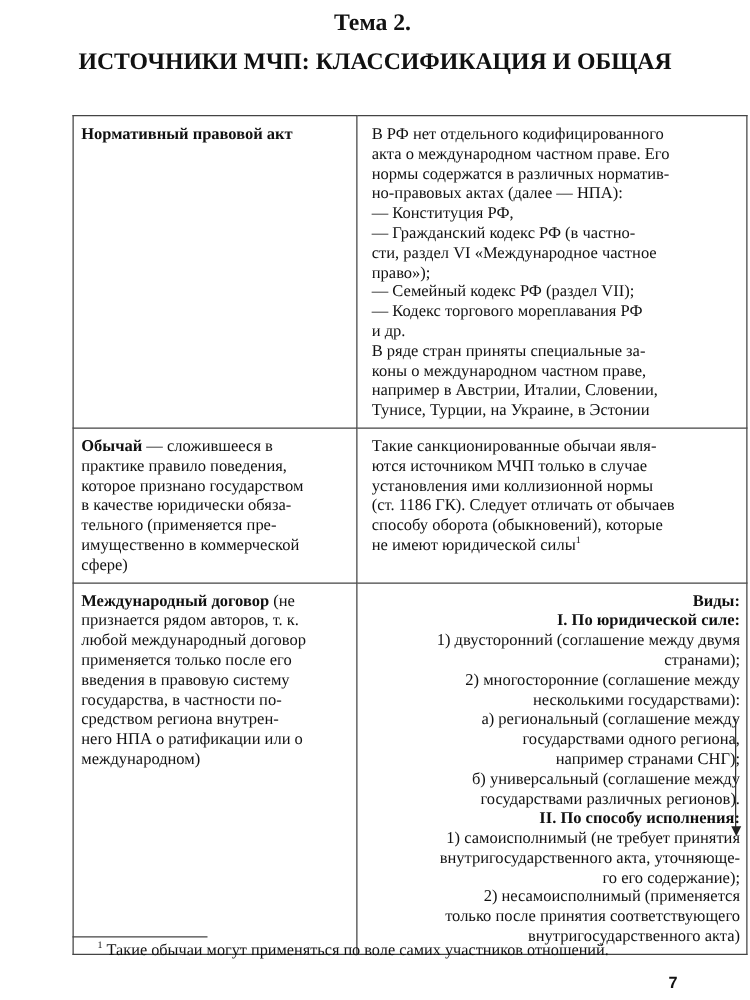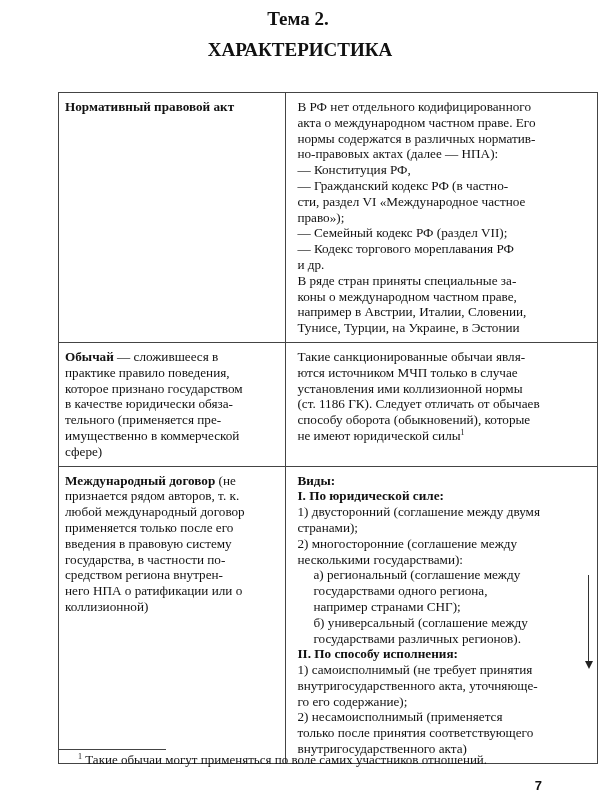--- a/index.html
+++ b/index.html
@@ -11,37 +11,37 @@
            font-weight: bold; font-size: 19px; line-height: 23px; }
   table { position: absolute; top: 92px; left: 58px; width: 540px;
           border-collapse: collapse; font-size: 13.2px; line-height: 15.8px; }
   td { border: 1.2px solid #444; vertical-align: top; padding: 6px 5px 6px 6px; }
   td.left { width: 196px; }
   td.right { width: 268px; padding-left: 11px; }
   .b { font-weight: bold; }
   .indent { padding-left: 16px; }
   .line { display: block; white-space: nowrap; }
   sup { font-size: 8px; line-height: 0; }
-  .cell3 { position: relative; }
+  .cell3 { position: relative; text-align: right; }
   .arrow-line { position: absolute; right: 8px; top: 108px; width: 1.2px; height: 88px; background: #333; }
   .arrow-head { position: absolute; right: 4px; top: 194px; width: 0; height: 0;
                 border-left: 4.5px solid transparent; border-right: 4.5px solid transparent;
                 border-top: 8px solid #222; }
   .fn-rule { position: absolute; top: 749px; left: 58px; width: 108px; height: 1px; background: #444; }
   .footnote { position: absolute; top: 752px; left: 78px; font-size: 13px; }
   .footnote sup { font-size: 8px; }
   .pagenum { position: absolute; top: 778px; right: 58px; font-family: "Liberation Sans", sans-serif;
              font-weight: bold; font-size: 13px; }
 </style>
 </head>
 <body>
 
 <div class="topic">Тема 2.</div>
 <div class="title">
-  <div>ХАРАКТЕРИСТИКА</div>
+  <div>ИСТОЧНИКИ МЧП: КЛАССИФИКАЦИЯ И ОБЩАЯ</div>
 </div>
 
 <table>
   <tbody>
       <tr>
     <td class="left">
       <span class="b">Нормативный правовой акт</span>
     </td>
     <td class="right" id="r0right">
           <span class="line">В РФ нет отдельного кодифицированного</span>
@@ -83,21 +83,21 @@
   <tr>
     <td class="left" id="r2left">
       <span class="line"><span class="b">Международный договор</span><span> (не</span></span>
     <span class="line">признается рядом авторов, т. к.</span>
           <span class="line">любой международный договор</span>
           <span class="line">применяется только после его</span>
           <span class="line">введения в правовую систему</span>
           <span class="line">государства, в частности по-</span>
           <span class="line">средством региона внутрен-</span>
           <span class="line">него НПА о ратификации или о</span>
-          <span class="line">коллизионной)</span>
+          <span class="line">международном)</span>
         </td>
     <td class="right cell3">
       <span class="line b">Виды:</span>
       <span class="line b">I. По юридической силе:</span>
       <div id="s1">
             <span class="line">1) двусторонний (соглашение между двумя</span>
             <span class="line">странами);</span>
             <span class="line">2) многосторонние (соглашение между</span>
             <span class="line">несколькими государствами):</span>
           </div>

